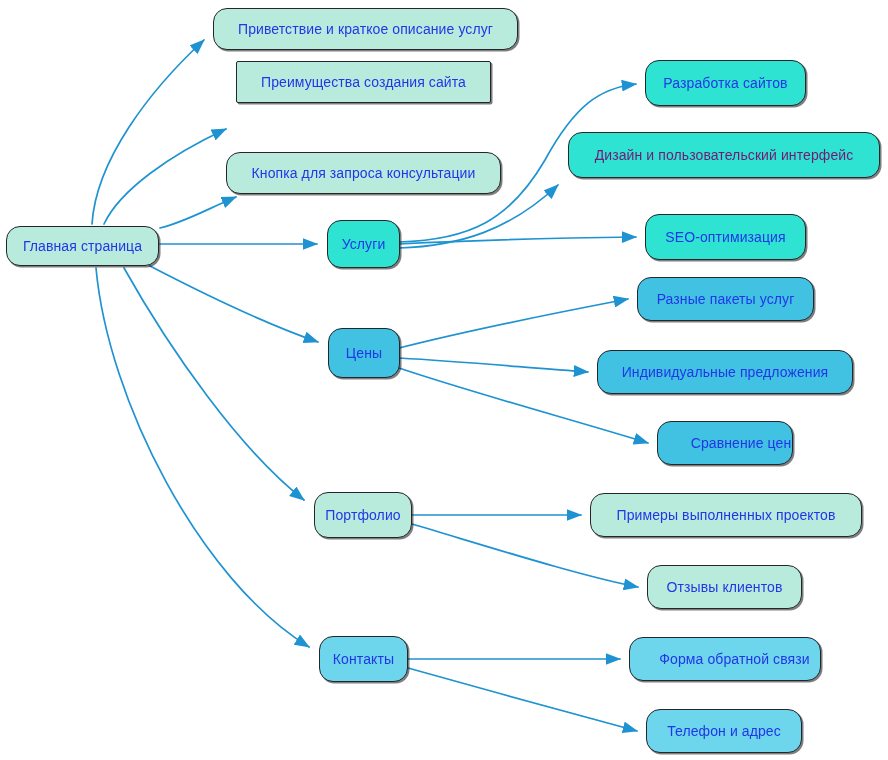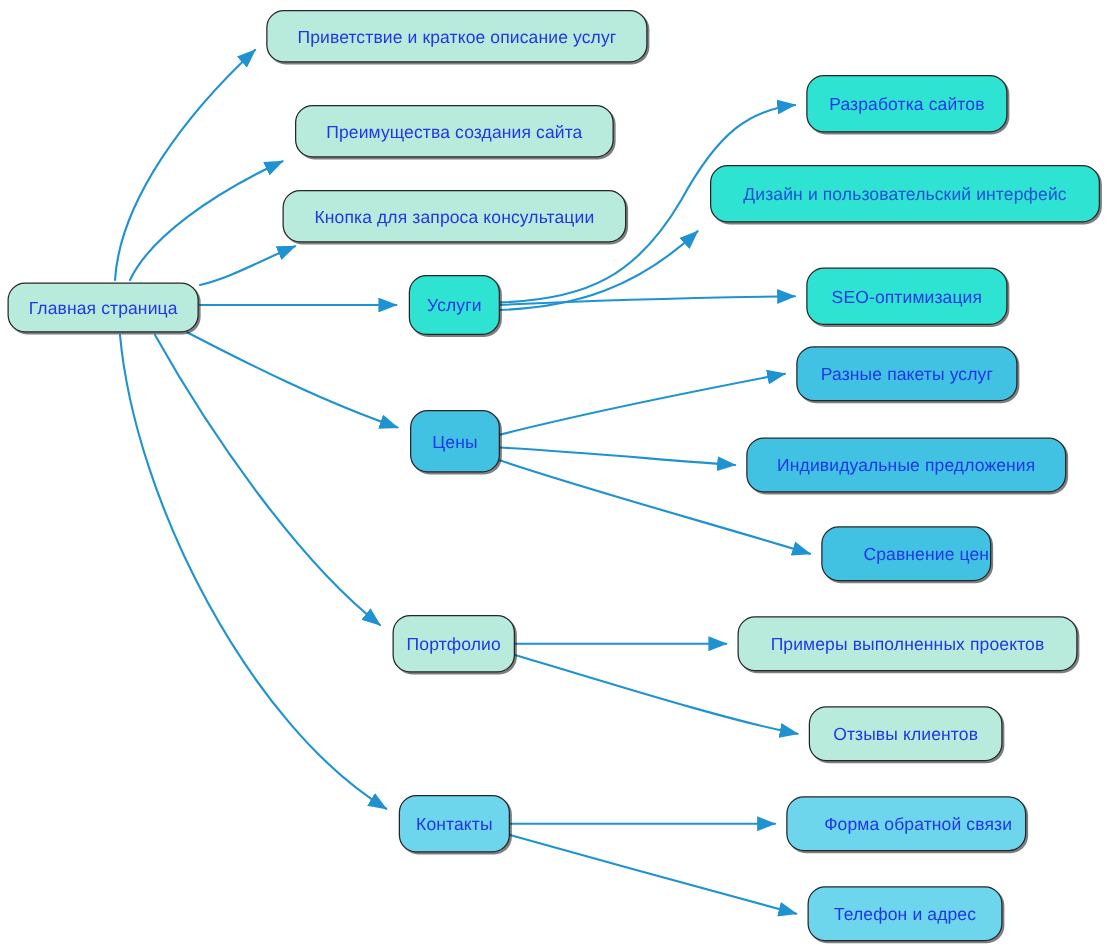--- a/index.html
+++ b/index.html
@@ -82,33 +82,33 @@
       </g>
   </svg>
 
   <div id="node-layer">
       <div class="node" style="left: 6px; top: 226px; width: 153px; height: 40px; background: rgb(185, 235, 221); border-radius: 14px; border-color: rgb(36, 38, 43); color: rgb(33, 54, 232);">
         <span>Главная страница</span>
       </div>
       <div class="node" style="left: 213px; top: 8px; width: 305px; height: 42px; background: rgb(185, 235, 221); border-radius: 14px; border-color: rgb(36, 38, 43); color: rgb(33, 54, 232);">
         <span>Приветствие и краткое описание услуг</span>
       </div>
-      <div class="node" style="left: 236px; top: 84px; width: 255px; height: 42px; background: rgb(185, 235, 221); border-radius: 14px; border-color: rgb(36, 38, 43); color: rgb(33, 54, 232);">
+      <div class="node" style="left: 236px; top: 61px; width: 255px; height: 42px; background: rgb(185, 235, 221); border-radius: 2px; border-color: rgb(36, 38, 43); color: rgb(33, 54, 232);">
         <span>Преимущества создания сайта</span>
       </div>
       <div class="node" style="left: 226px; top: 152px; width: 275px; height: 42px; background: rgb(185, 235, 221); border-radius: 14px; border-color: rgb(36, 38, 43); color: rgb(33, 54, 232);">
         <span>Кнопка для запроса консультации</span>
       </div>
       <div class="node" style="left: 327px; top: 220px; width: 73px; height: 48px; background: rgb(47, 227, 210); border-radius: 14px; border-color: rgb(36, 38, 43); color: rgb(33, 54, 232);">
         <span>Услуги</span>
       </div>
       <div class="node" style="left: 645px; top: 60px; width: 161px; height: 46px; background: rgb(47, 227, 210); border-radius: 14px; border-color: rgb(36, 38, 43); color: rgb(33, 54, 232);">
         <span>Разработка сайтов</span>
       </div>
-      <div class="node" style="left: 568px; top: 132px; width: 312px; height: 46px; background: rgb(47, 227, 210); border-radius: 14px; border-color: rgb(36, 38, 43); color: #1d4ed8; text-align: right;">
+      <div class="node" style="left: 568px; top: 132px; width: 312px; height: 46px; background: rgb(47, 227, 210); border-radius: 14px; border-color: rgb(36, 38, 43); color: #701a75; text-align: right;">
         <span>Дизайн и пользовательский интерфейс</span>
       </div>
       <div class="node" style="left: 645px; top: 214px; width: 161px; height: 46px; background: rgb(47, 227, 210); border-radius: 14px; border-color: rgb(36, 38, 43); color: rgb(33, 54, 232);">
         <span>SEO-оптимизация</span>
       </div>
       <div class="node" style="left: 328px; top: 328px; width: 72px; height: 50px; background: rgb(65, 194, 226); border-radius: 14px; border-color: rgb(36, 38, 43); color: rgb(33, 54, 232);">
         <span>Цены</span>
       </div>
       <div class="node" style="left: 637px; top: 277px; width: 177px; height: 44px; background: rgb(65, 194, 226); border-radius: 14px; border-color: rgb(36, 38, 43); color: rgb(33, 54, 232);">
         <span>Разные пакеты услуг</span>

